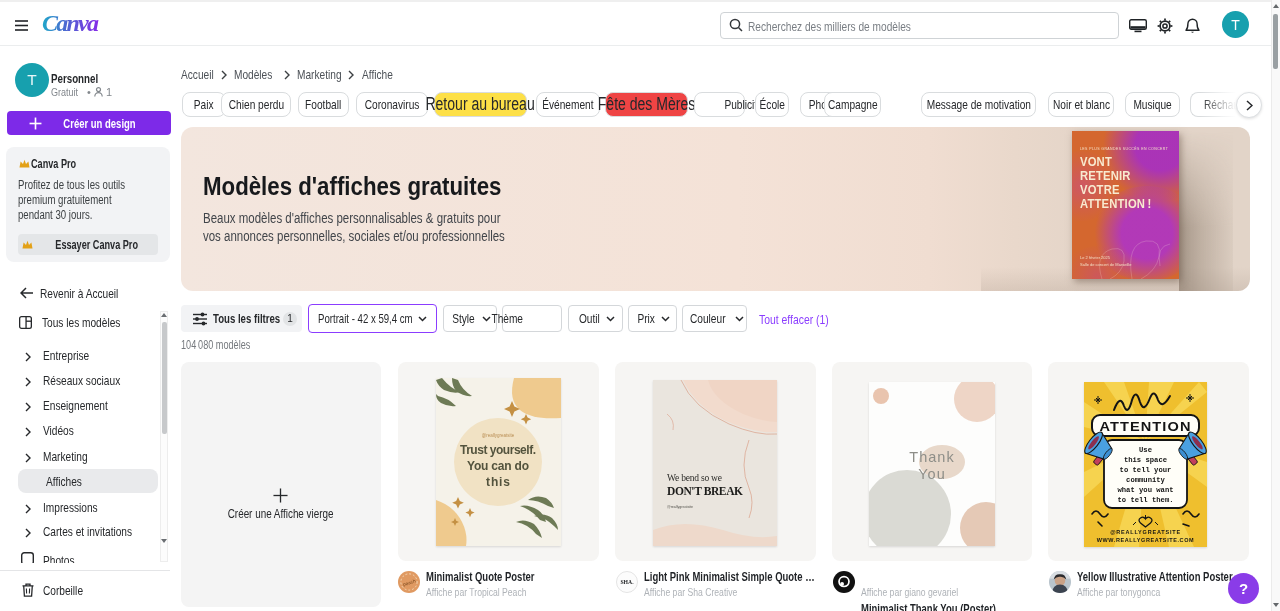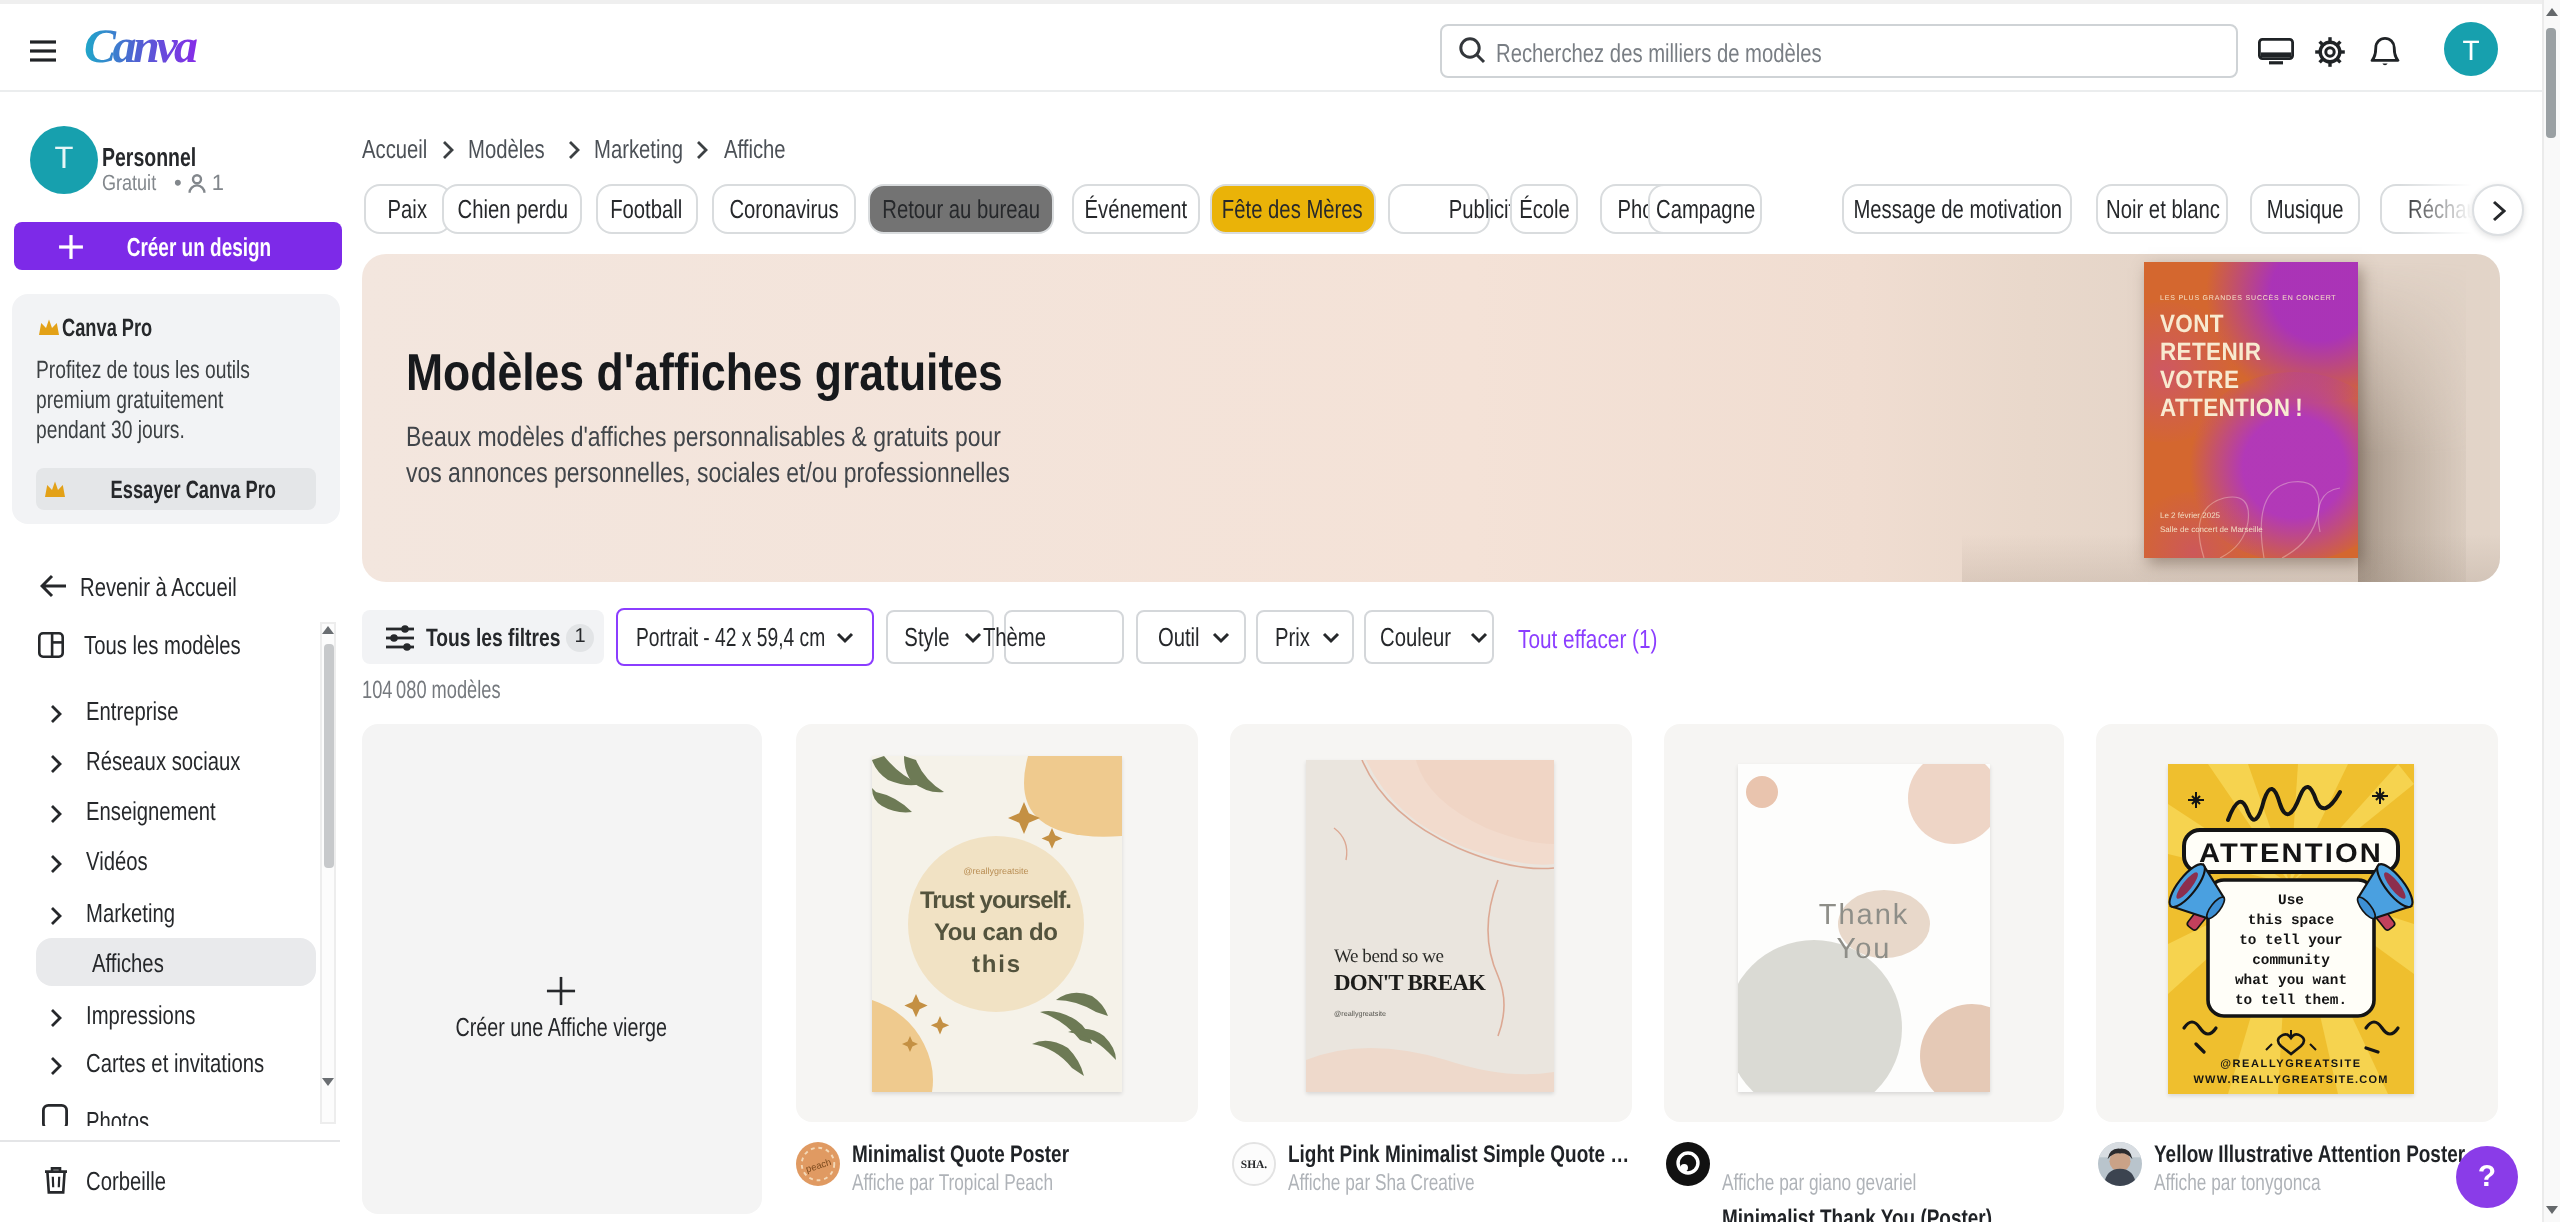--- a/index.html
+++ b/index.html
@@ -185,27 +185,27 @@
   </div>
 <div class="abs flex" style="left:221px;top:92px;width:70px;height:25px;border:1px solid #d9dcde;border-radius:8px;background:#fff;justify-content:center;font-size:13px;color:#26282b;">
     <span class="tc">Chien perdu</span>
   </div>
 <div class="abs flex" style="left:298px;top:92px;width:51px;height:25px;border:1px solid #d9dcde;border-radius:8px;background:#fff;justify-content:center;font-size:13px;color:#26282b;">
     <span class="tc">Football</span>
   </div>
 <div class="abs flex" style="left:356px;top:92px;width:72px;height:25px;border:1px solid #d9dcde;border-radius:8px;background:#fff;justify-content:center;font-size:13px;color:#26282b;">
     <span class="tc">Coronavirus</span>
   </div>
-<div class="abs flex" style="left:434px;top:92px;width:93px;height:25px;border:1px solid #d9dcde;border-radius:8px;background:#737373;justify-content:center;font-size:13px;color:#26282b;">
+<div class="abs flex" style="left:434px;top:92px;width:93px;height:25px;border:1px solid #d9dcde;border-radius:8px;background:#fde047;justify-content:center;font-size:18px;color:#26282b;">
     <span class="tc">Retour au bureau</span>
   </div>
 <div class="abs flex" style="left:536px;top:92px;width:64px;height:25px;border:1px solid #d9dcde;border-radius:8px;background:#fff;justify-content:center;font-size:13px;color:#26282b;">
     <span class="tc">Événement</span>
   </div>
-<div class="abs flex" style="left:605px;top:92px;width:83px;height:25px;border:1px solid #d9dcde;border-radius:8px;background:#eab308;justify-content:center;font-size:13px;color:#26282b;">
+<div class="abs flex" style="left:605px;top:92px;width:83px;height:25px;border:1px solid #d9dcde;border-radius:8px;background:#ef4444;justify-content:center;font-size:18px;color:#26282b;">
     <span class="tc">Fête des Mères</span>
   </div>
 <div class="abs flex" style="left:694px;top:92px;width:51px;height:25px;border:1px solid #d9dcde;border-radius:8px;background:#fff;justify-content:center;font-size:13px;color:#26282b;padding-left:48px;">
     <span class="tc">Publicité</span>
   </div>
 <div class="abs flex" style="left:755px;top:92px;width:34px;height:25px;border:1px solid #d9dcde;border-radius:8px;background:#fff;justify-content:center;font-size:13px;color:#26282b;">
     <span class="tc">École</span>
   </div>
 <div class="abs flex" style="left:800px;top:92px;width:43px;height:25px;border:1px solid #d9dcde;border-radius:8px;background:#fff;justify-content:center;font-size:13px;color:#26282b;">
     <span class="tc">Photo</span>

